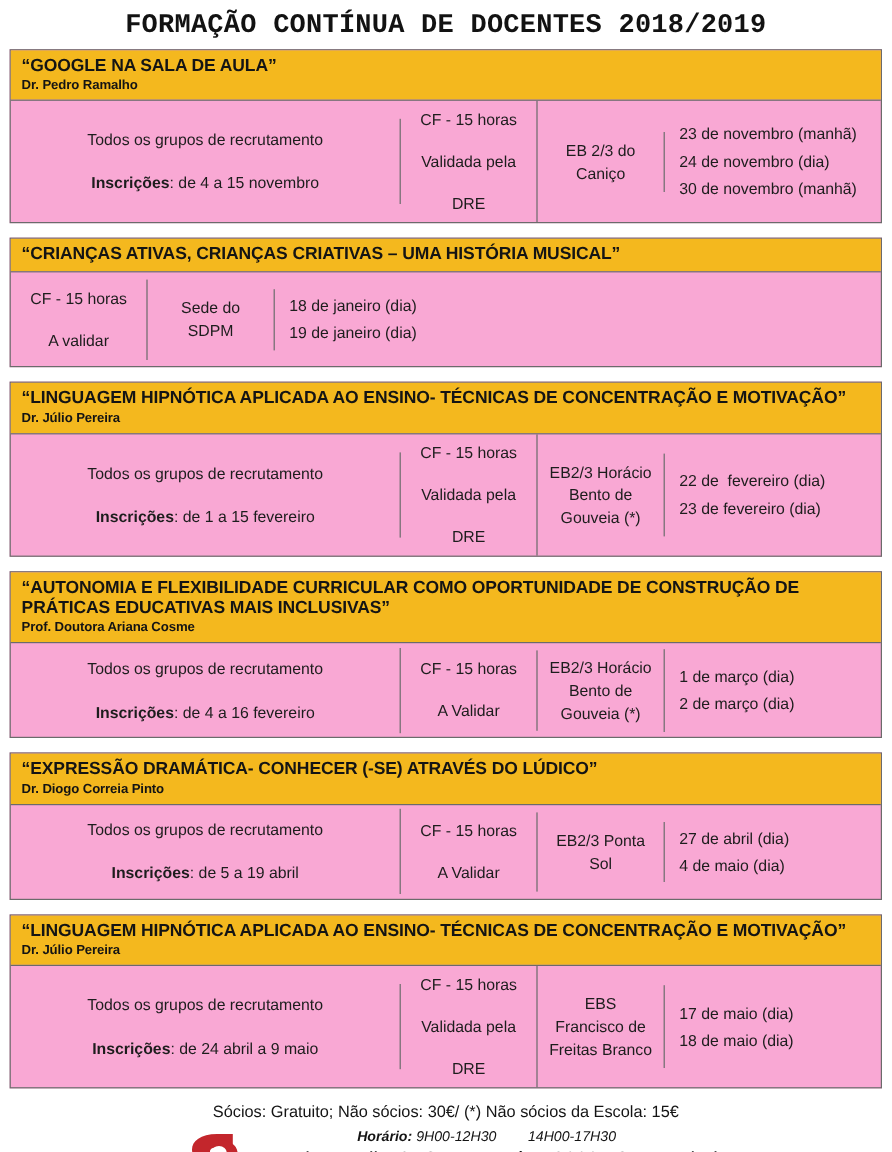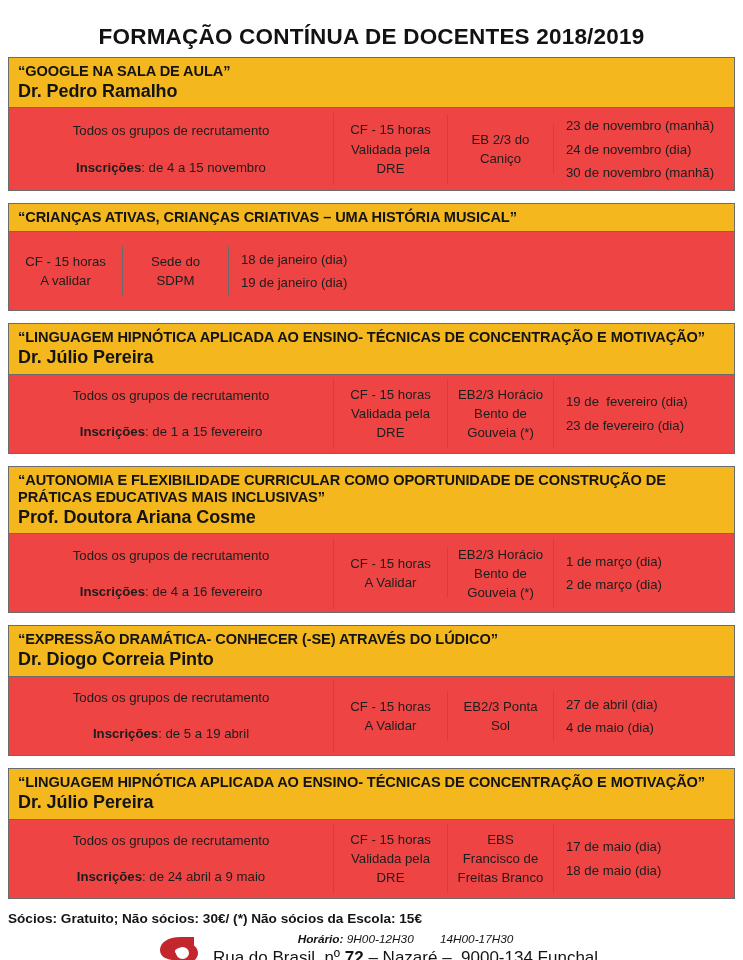--- a/index.html
+++ b/index.html
@@ -22,45 +22,46 @@
     padding: 0 8px;
   }
 
   
   .doc-title {
     text-align: center;
     font-size: 22.5px;
     font-weight: bold;
     letter-spacing: 0.2px;
     color: #121212;
-    margin: 25px 0 7px 0;
+    margin: 9px 0 7px 0;
     line-height: 1.1;
+    font-family: Liberation Mono, monospace;
   }
 
   
   .course {
     border: 1.2px solid #6b6b6b;
     margin-bottom: 12px;
-    background: #ef4444;
+    background: #f9a8d4;
     box-sizing: border-box;
   }
   .course-header {
     background: #F4B81E;
     padding: 5px 7px 5px 9px;
     box-sizing: border-box;
   }
   .course-title {
     font-size: 14.6px;
     font-weight: bold;
     line-height: 1.17;
     color: #141414;
     letter-spacing: -0.1px;
   }
   .course-trainer {
-    font-size: 18px;
+    font-size: 11px;
     font-weight: bold;
     line-height: 1.2;
     color: #141414;
     margin-top: 1px;
     letter-spacing: -0.1px;
   }
   .course-body {
     display: flex;
     align-items: center;
     border-top: 1.2px solid #6b6b6b;
@@ -83,20 +84,21 @@
     align-items: center;
     border-right: 1.2px solid #6b6b6b;
     padding: 8px 10px;
   }
   .col-hours {
     width: 114px;
     flex: 0 0 114px;
     text-align: center;
     align-items: center;
     border-right: 1.2px solid #6b6b6b;
+    gap: 16px;
   }
   .col-place {
     width: 106px;
     flex: 0 0 106px;
     text-align: center;
     align-items: center;
     border-right: 1.2px solid #6b6b6b;
   }
   .col-dates {
     flex: 1 1 auto;
@@ -117,22 +119,23 @@
   .cell-line {
     display: block;
     white-space: pre;
   }
   .col-dates .cell-line {
     margin: 2px 0;
   }
 
   
   .fees {
+    text-align: center;
     font-size: 13.6px;
-    font-weight: bold;
+    font-weight: normal;
     color: #141414;
     margin-top: 4px;
     margin-bottom: 6px;
   }
   .footer {
     display: flex;
     justify-content: center;
     align-items: flex-start;
     gap: 10px;
     padding-left: 6px;
@@ -245,21 +248,21 @@
           <span class="cell-line">CF - 15 horas</span>
           <span class="cell-line">Validada pela</span>
           <span class="cell-line">DRE</span>
         </div>
         <div class="cell col-place">
           <span class="cell-line">EB2/3 Horácio</span>
           <span class="cell-line">Bento de</span>
           <span class="cell-line">Gouveia (*)</span>
         </div>
         <div class="cell col-dates">
-          <span class="cell-line">19 de  fevereiro (dia)</span>
+          <span class="cell-line">22 de  fevereiro (dia)</span>
           <span class="cell-line">23 de fevereiro (dia)</span>
         </div>
       </div>
     </div>
 
     <div class="course">
       <div class="course-header">
         <div class="course-title">“AUTONOMIA E FLEXIBILIDADE CURRICULAR COMO OPORTUNIDADE DE CONSTRUÇÃO DE PRÁTICAS EDUCATIVAS MAIS INCLUSIVAS”</div>
         <div class="course-trainer">Prof. Doutora Ariana Cosme</div>
       </div>

